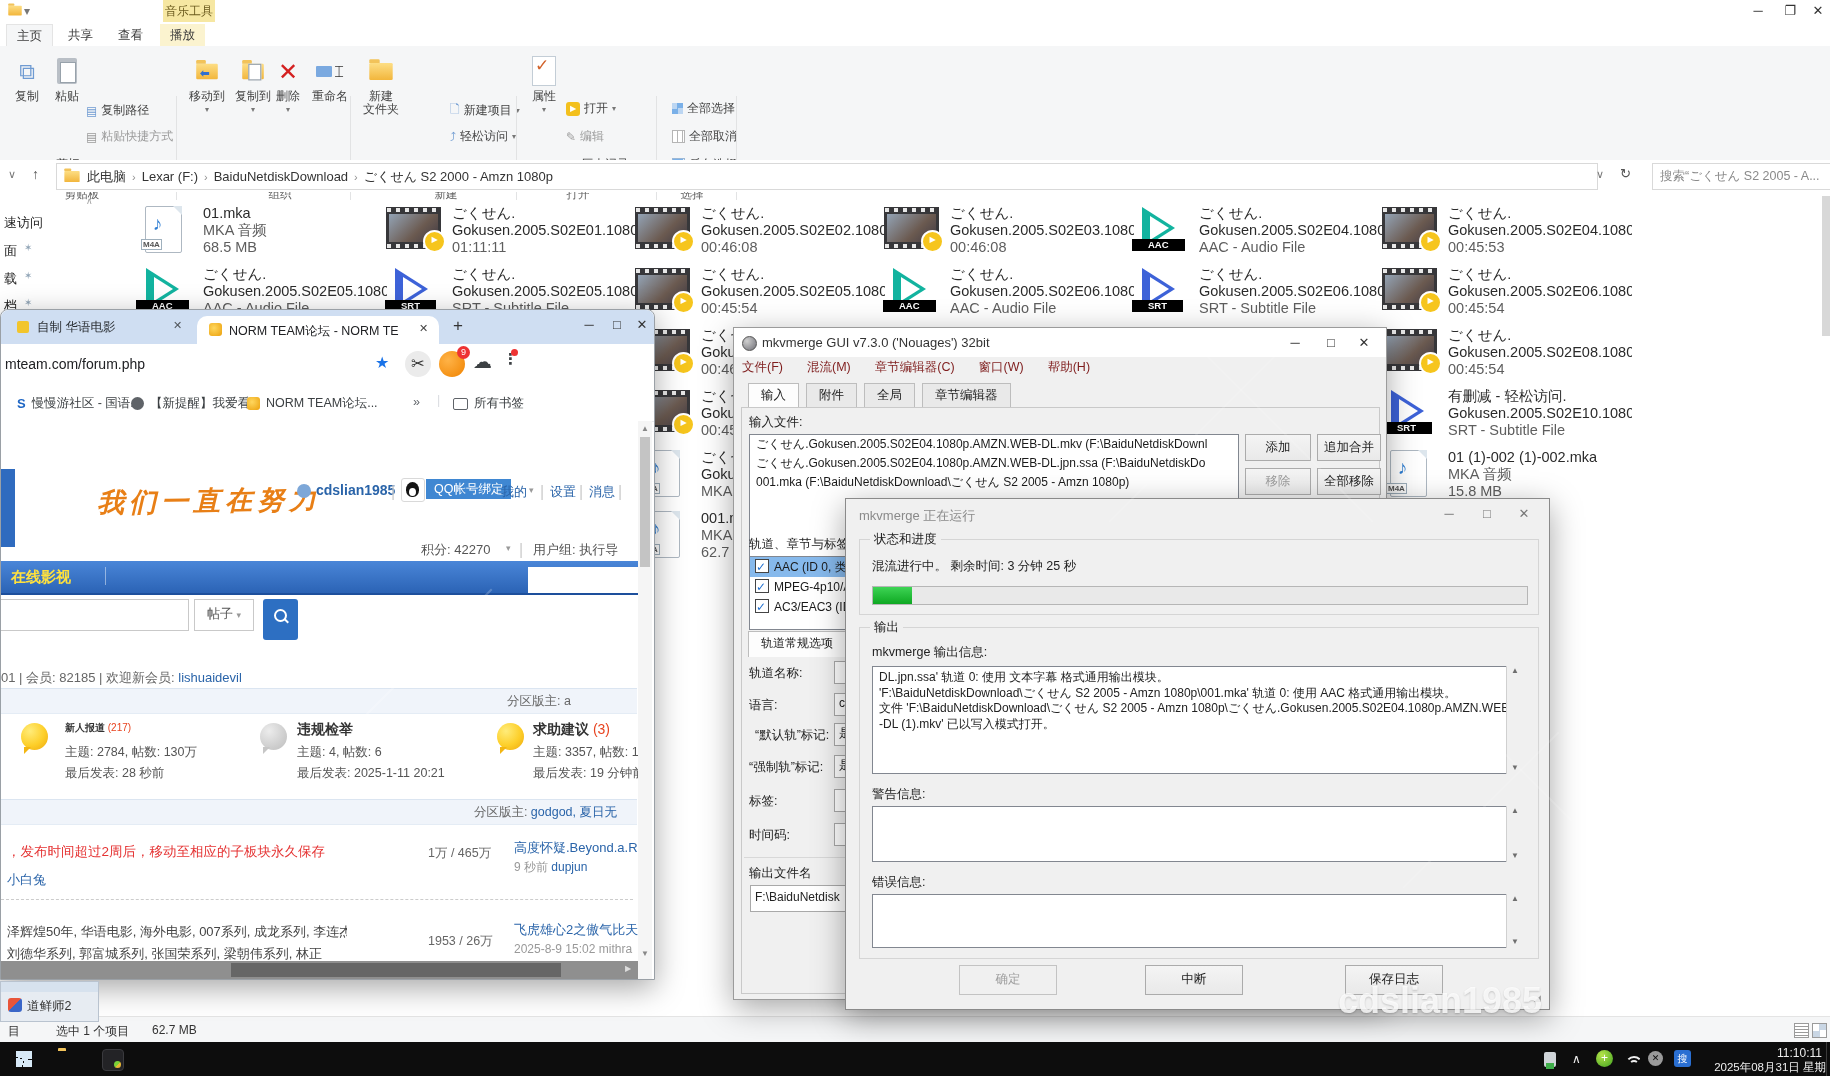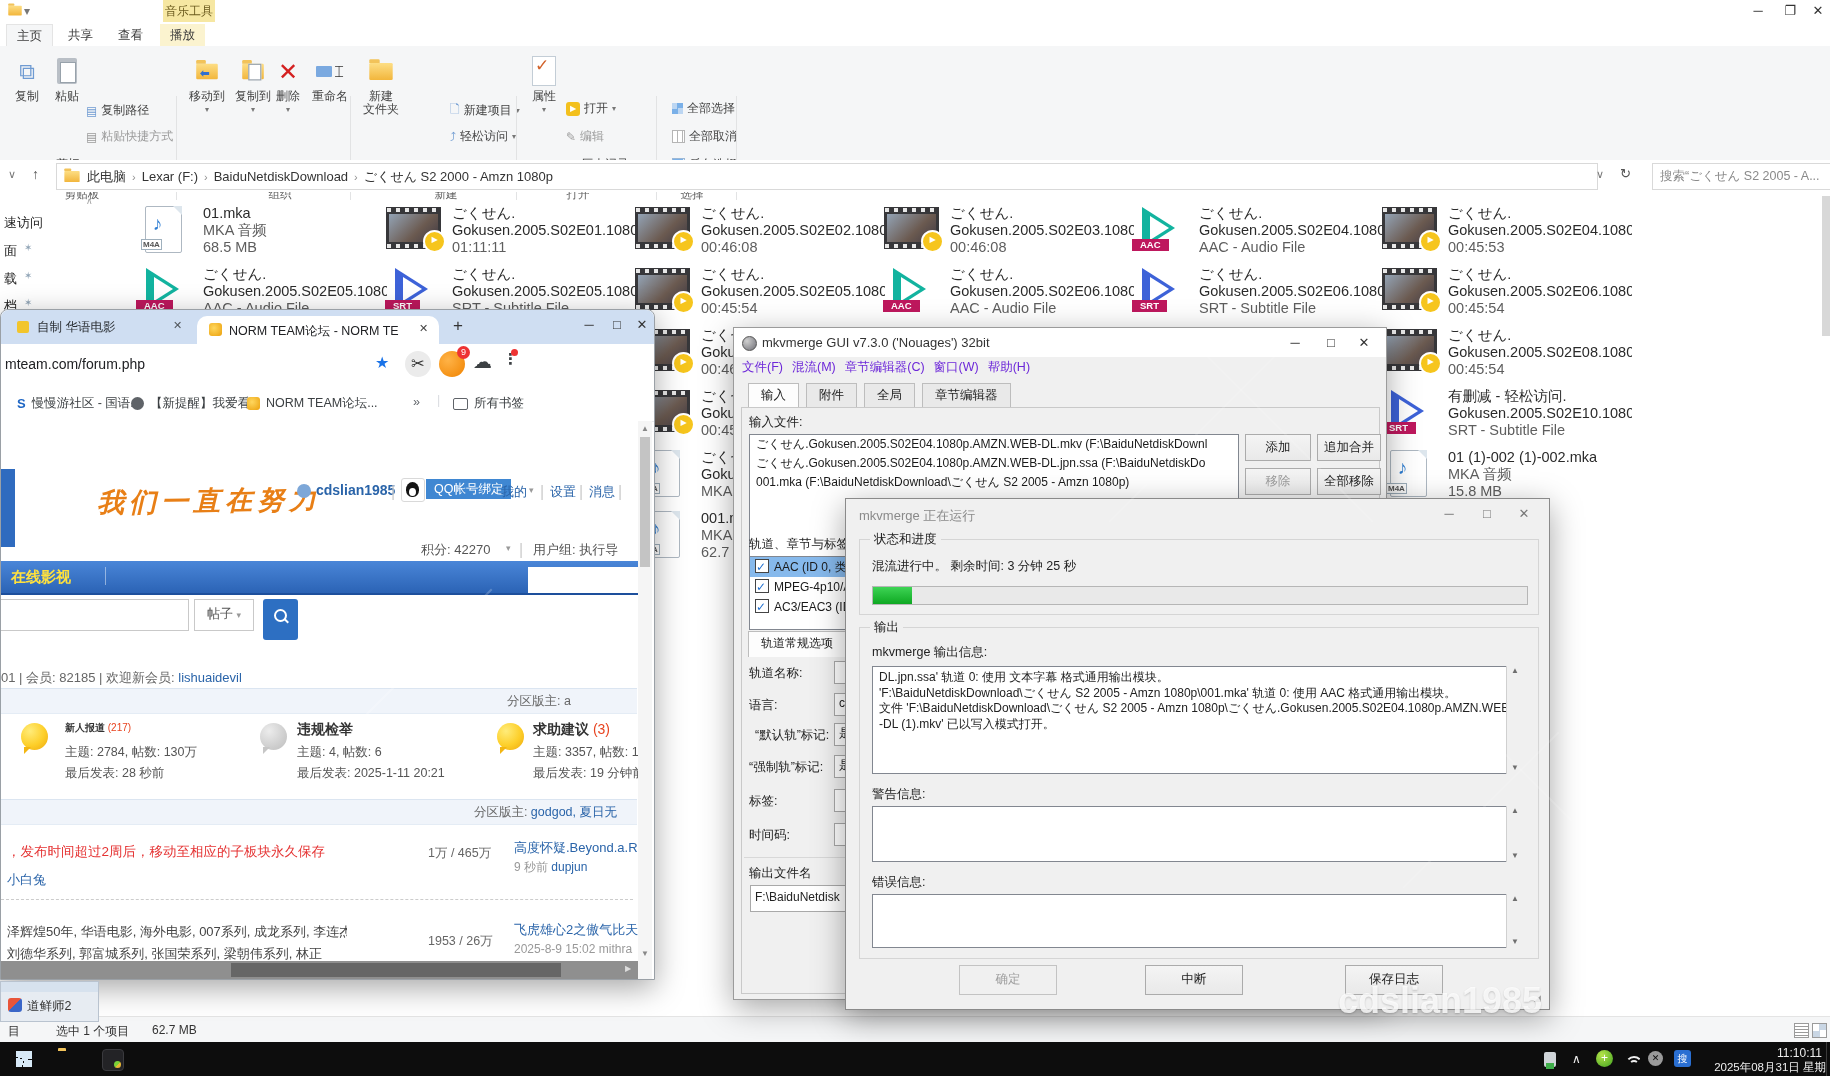--- a/index.html
+++ b/index.html
@@ -34,21 +34,21 @@
   .tl div{white-space:nowrap;overflow:hidden}
   .tl .meta{color:#5e5e5e}
   .film{position:absolute;left:0;top:2px;width:55px;height:42px;background:#37373a}
   .film .holes{position:absolute;left:1px;right:1px;height:4px;background:repeating-linear-gradient(90deg,#e8e8e8 0 4px,transparent 4px 9px)}
   .film .scene{position:absolute;left:3px;right:3px;top:7px;bottom:7px;background:linear-gradient(135deg,#93a3b5,#6b5a50 60%,#3f3a44)}
   .pov{position:absolute;right:-5px;bottom:-4px;width:19px;height:19px;border-radius:50%;background:#f6c51d;border:2px solid #fff;
     color:#fff;font-size:8px;line-height:15px;text-align:center}
   .pt .o{position:absolute;left:9px;top:2px;width:0;height:0;border-top:21px solid transparent;border-bottom:21px solid transparent;border-left:33px solid #12b39f}
   .pt .i{position:absolute;left:17px;top:11px;width:0;height:0;border-top:12px solid transparent;border-bottom:12px solid transparent;border-left:19px solid #fff}
   .pt.srt .o{border-left-color:#3d62d8}
-  .fbadge{position:absolute;left:-1px;bottom:1px;background:#be185d;color:#fff;font-weight:bold;font-size:9.5px;line-height:12px;padding:0 8px}
+  .fbadge{position:absolute;left:-1px;bottom:1px;background:#000000;color:#fff;font-weight:bold;font-size:9.5px;line-height:12px;padding:0 16px}
   .pg{position:absolute;left:8px;top:1px;width:35px;height:45px;background:#fff;border:1px solid #aeb8c2;border-radius:2px}
   .pg:after{content:"";position:absolute;right:-1px;top:-1px;border-top:9px solid #dde6ed;border-left:9px solid transparent}
   .pg .note{position:absolute;left:7px;top:6px;color:#2d7dd2;font-size:19px}
   .pg .m4a{position:absolute;left:-5px;bottom:2px;background:#fff;border:1px solid #9fb0bd;color:#555;font-size:8px;padding:0 1px;font-weight:bold}
   
   .win{position:absolute;box-shadow:0 8px 30px rgba(0,0,0,.35)}
   .wctl{position:absolute;color:#333;font-size:13px;text-align:center}
   
   .chrome{left:0;top:309px;width:653px;height:669px;background:#fff;border-radius:8px 8px 0 0;border:1px solid #9aa0a6}
   .tabstrip{position:absolute;left:0;top:0;width:100%;height:34px;background:#cfdef2;border-radius:8px 8px 0 0}
@@ -60,21 +60,21 @@
   .gbar{position:absolute;left:0;width:636px;height:24px;background:#f0f4fa;border-top:1px solid #dbe5f1;border-bottom:1px solid #e4ecf5;font-size:12.5px;color:#666}
   .balloon{position:absolute;width:27px;height:27px;border-radius:50%;background:radial-gradient(circle at 9px 8px,#ffec7a,#fdcf2a 55%,#eda70c)}
   .balloon:after{content:"";position:absolute;left:3px;bottom:-4px;border-top:7px solid #f3b612;border-right:7px solid transparent}
   .balloon.gray{background:radial-gradient(circle at 9px 8px,#ececec,#cfcfcf 60%,#bdbdbd)}
   .balloon.gray:after{border-top-color:#c6c6c6}
   .mag{display:inline-block;width:9px;height:9px;border:2px solid #fff;border-radius:50%;position:relative}
   .mag:after{content:"";position:absolute;left:8px;top:9px;width:5px;height:2px;background:#fff;transform:rotate(45deg)}
   
   .mkv{left:733px;top:327px;width:652px;height:671px;background:#f0f0f0;border:1px solid #9b9b9b}
   .mtitle{position:absolute;left:0;top:0;width:100%;height:29px;background:#fff;font-size:13px;color:#333}
-  .menu{position:absolute;left:8px;top:31px;font-size:12.5px;color:#6d28d9;display:flex;gap:9px}
+  .menu{position:absolute;left:8px;top:31px;font-size:12.5px;color:#7f1d1d;display:flex;gap:24px}
   .mtab{position:absolute;top:55px;height:23px;line-height:23px;padding:0 12px;font-size:12.5px;color:#222;background:#e9e9e9;border:1px solid #bdbdbd;border-bottom:none}
   .mtab.act{background:#fdfdfd;height:25px}
   .lbl{position:absolute;font-size:12.5px;color:#222;white-space:nowrap}
   .listbox{position:absolute;background:#fff;border:1px solid #828790;font-size:12px;color:#1a1a1a}
   .lrow{white-space:nowrap;overflow:hidden;padding:2px 6px;line-height:15px}
   .btn3{position:absolute;background:linear-gradient(#f4f4f4,#e9e9e9);border:1px solid #ababab;font-size:12.5px;color:#222;text-align:center}
   .cb{display:inline-block;width:12px;height:12px;background:#fff;border:1px solid #444;position:relative;margin-right:5px;vertical-align:-2px}
   .cb:after{content:"\2713";position:absolute;left:0;top:-3px;color:#1f6fd0;font-size:12px;font-weight:bold}
   .trow{height:20px;line-height:20px;font-size:12px;padding-left:5px;white-space:nowrap}
   .field{position:absolute;left:833px;width:120px;height:21px;background:#fff;border:1px solid #a9a9a9;font-size:12px;line-height:19px;padding-left:4px;overflow:hidden}

